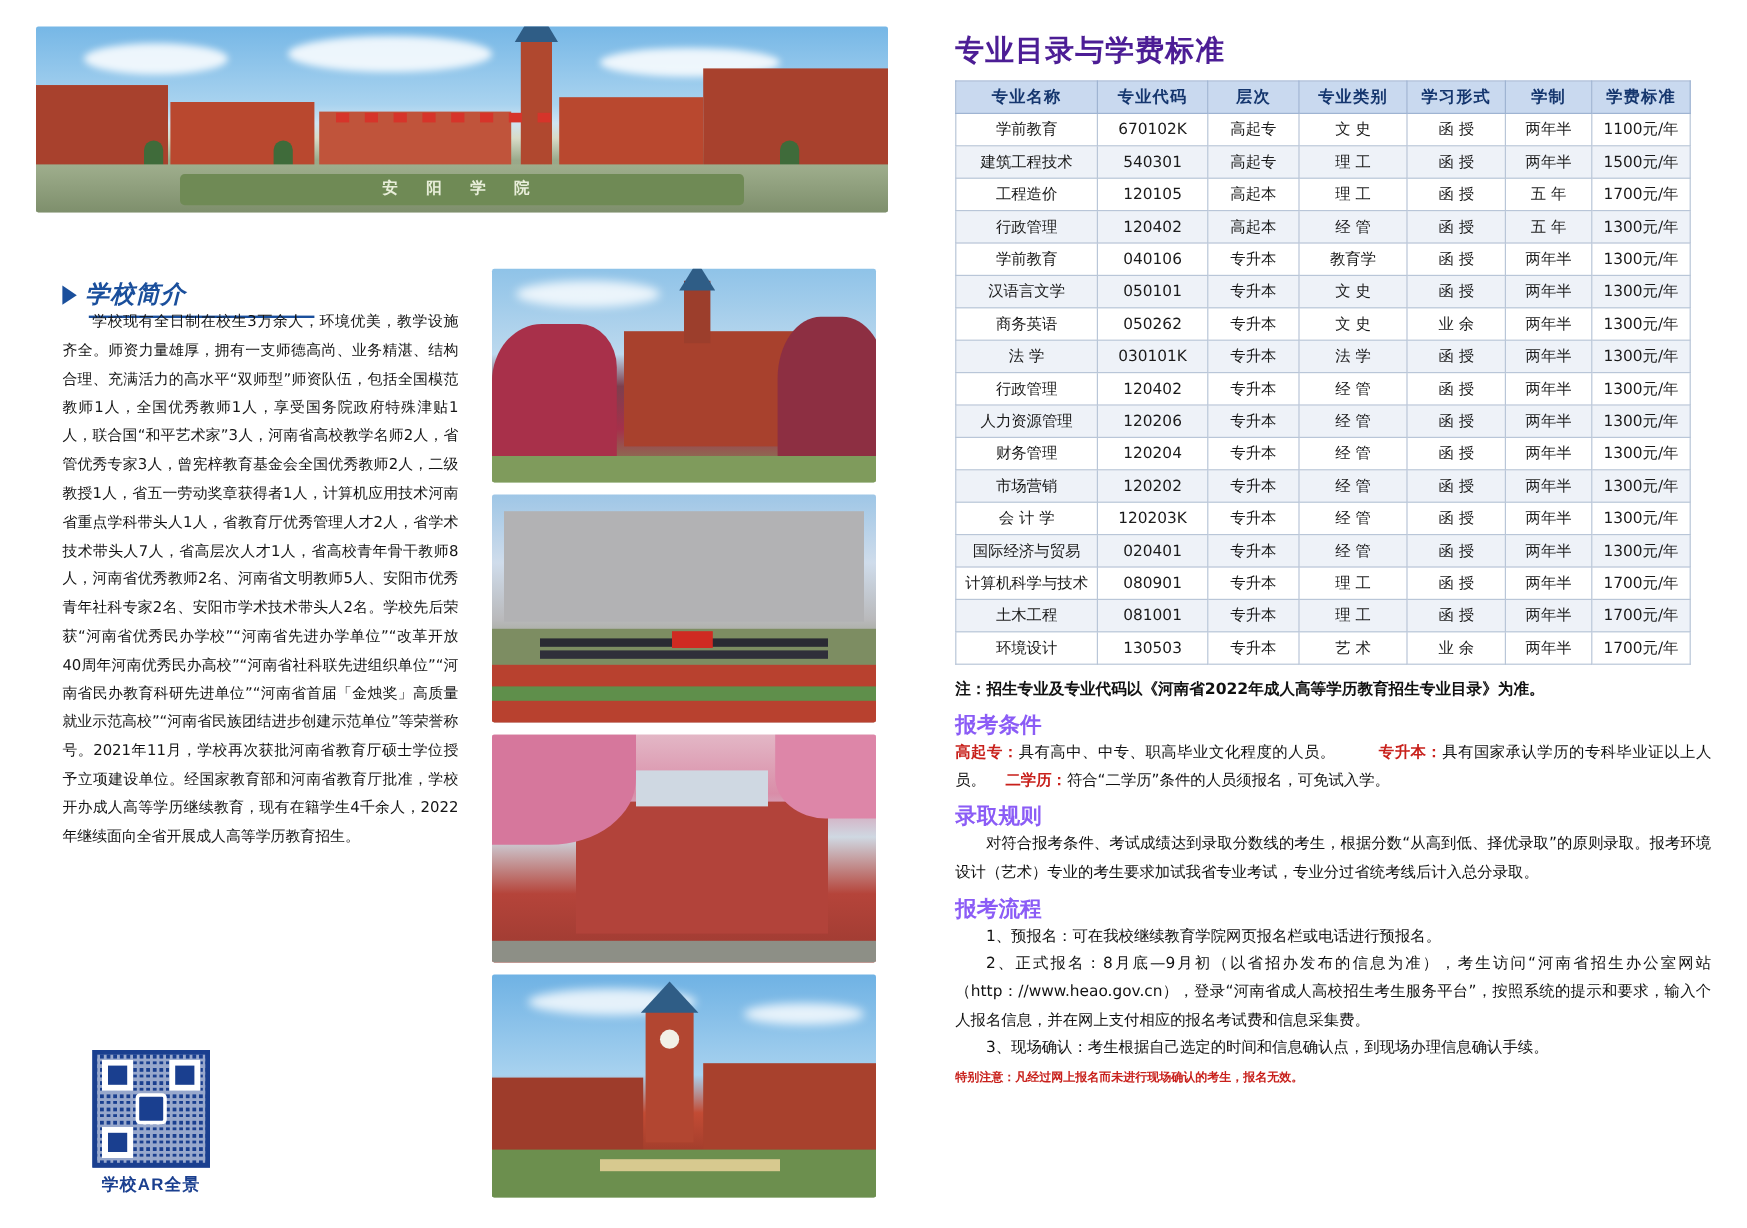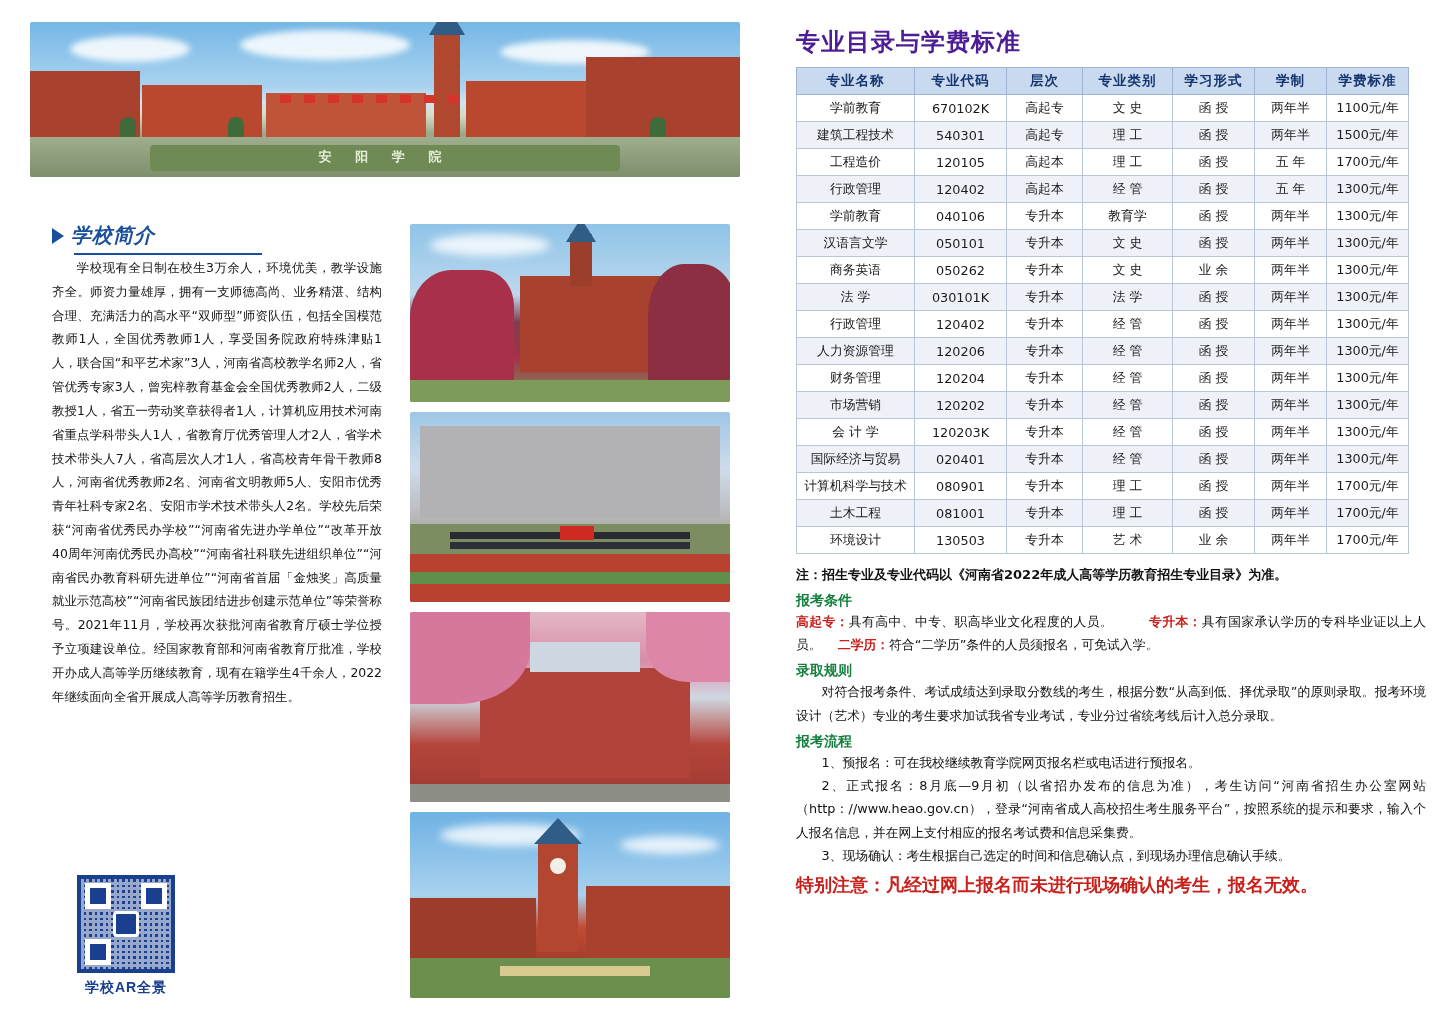--- a/index.html
+++ b/index.html
@@ -47,21 +47,21 @@
     position:absolute; left:0; top:3px; width:100%; text-align:center;
     color:#e8eed9; font-size:13px; letter-spacing:10px; font-weight:bold;
   }
   .hero .flags { position:absolute; left:250px; bottom:62px; width:230px; height:26px; }
   .hero .flags i {
     display:inline-block; width:11px; height:8px; background:#d6342a; margin-right:13px;
     position:relative; top:0;
   }
   .hero .tree { position:absolute; bottom:30px; width:16px; height:30px; background:#3f6b3a; border-radius:8px 8px 3px 3px; }
 
-  .section-title-wrap { position:absolute; left:22px; top:200px; width:330px; }
+  .section-title-wrap { position:absolute; left:22px; top:210px; width:330px; }
   .section-title {
     font-size:20px; font-weight:bold; color:#1a4f9c; letter-spacing:1px;
     font-style:italic; display:flex; align-items:center; gap:7px;
   }
   .tri-icon {
     width:0;height:0;border-left:12px solid #1a4f9c;border-top:8px solid transparent;border-bottom:8px solid transparent;
     display:inline-block;
   }
   .title-rule { height:2px; background:#1a4f9c; margin-top:4px; width:188px; margin-left:22px; }
 
@@ -135,30 +135,30 @@
   table.majors col.c1{width:118px;} table.majors col.c2{width:92px;}
   table.majors col.c3{width:76px;} table.majors col.c4{width:90px;}
   table.majors col.c5{width:82px;} table.majors col.c6{width:72px;}
   table.majors col.c7{width:82px;}
 
   .note {
     margin-top:11px; font-size:13px; font-weight:bold; color:#111;
     font-family:"DejaVu Sans","Liberation Sans",sans-serif; line-height:1.6;
   }
   .sub-h {
-    color:#15803d; font-weight:bold; font-size:14px; margin-top:6px;
+    color:#8b5cf6; font-weight:bold; font-size:18px; margin-top:6px;
     font-family:"DejaVu Sans","Liberation Sans",sans-serif;
   }
   .para {
     font-size:12.8px; line-height:1.82; color:#111; text-align:justify;
     font-family:"DejaVu Sans","Liberation Sans",sans-serif;
   }
   .para.indent { text-indent:2em; }
   .red { color:#c8201b; font-weight:bold; }
-  .redline { color:#c8201b; font-weight:bold; font-size:18px; margin-top:6px;
+  .redline { color:#c8201b; font-weight:bold; font-size:10px; margin-top:6px;
     font-family:"DejaVu Sans","Liberation Sans",sans-serif; }
 </style>
 </head>
 <body>
 
 <div class="page">
 
   <div class="left-col">
 
     <div class="hero">

